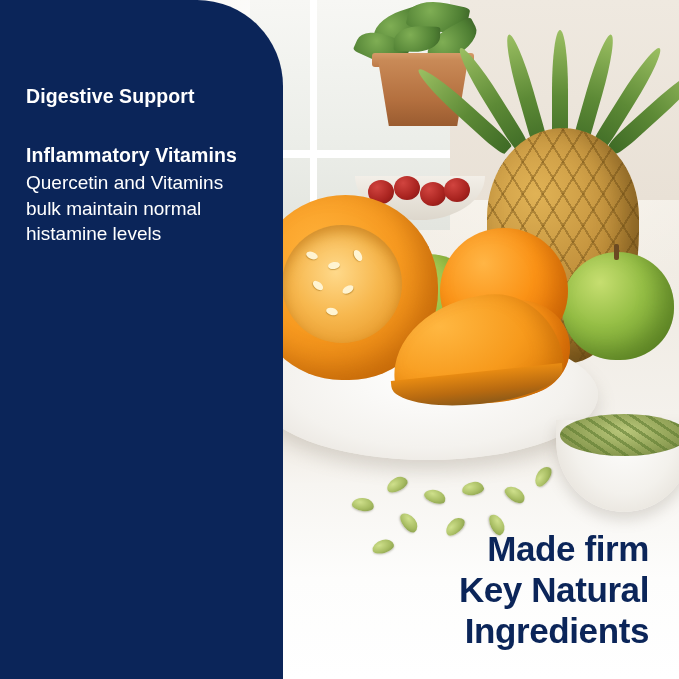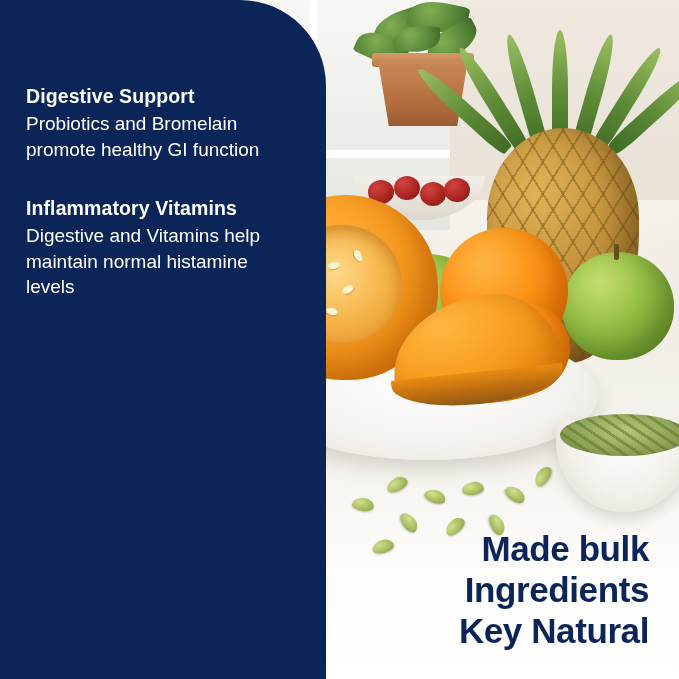--- a/index.html
+++ b/index.html
@@ -227,21 +227,21 @@
     width: 22px; height: 13px;
     border-radius: 55% 45% 48% 52% / 60% 60% 40% 40%;
     background: radial-gradient(ellipse at 35% 35%, #cfe08c 0%, #a8bd63 55%, #7e9443 100%);
     box-shadow: 0 1px 2px rgba(90,90,60,0.35);
   }
 
   
   .navy-panel {
     position: absolute;
     left: 0; top: 0;
-    width: 326px;
+    width: 283px;
     height: 679px;
     background: #0b2559;
     border-top-right-radius: 86px;
     border-bottom-right-radius: 0;
     z-index: 5;
   }
   .panel-inner {
     position: absolute;
     left: 26px;
     top: 84px;
@@ -354,31 +354,30 @@
     <div class="pepita" style="left:372px; top:540px; transform:rotate(-16deg);"></div>
     <div class="pepita" style="left:486px; top:518px; transform:rotate(64deg);"></div>
     <div class="pepita" style="left:532px; top:470px; transform:rotate(-56deg);"></div>
   </div>
 
   <div class="navy-panel">
     <div class="panel-inner">
 
       <div class="block">
         <p class="block-title">Digestive Support</p>
-        <p class="block-body">Probiotics and Bromelain promote healthy GI function</p>
       </div>
 
 
       <div class="block">
         <p class="block-title">Inflammatory Vitamins</p>
-        <p class="block-body">Digestive and Vitamins help maintain normal histamine levels</p>
+        <p class="block-body">Quercetin and Vitamins bulk maintain normal histamine levels</p>
       </div>
 
     </div>
   </div>
 
   <div class="headline">
-    <span>Made bulk</span>
+    <span>Made firm</span>
+    <span>Key Natural</span>
     <span>Ingredients</span>
-    <span>Key Natural</span>
   </div>
 
 </div>
 
 </body></html>

